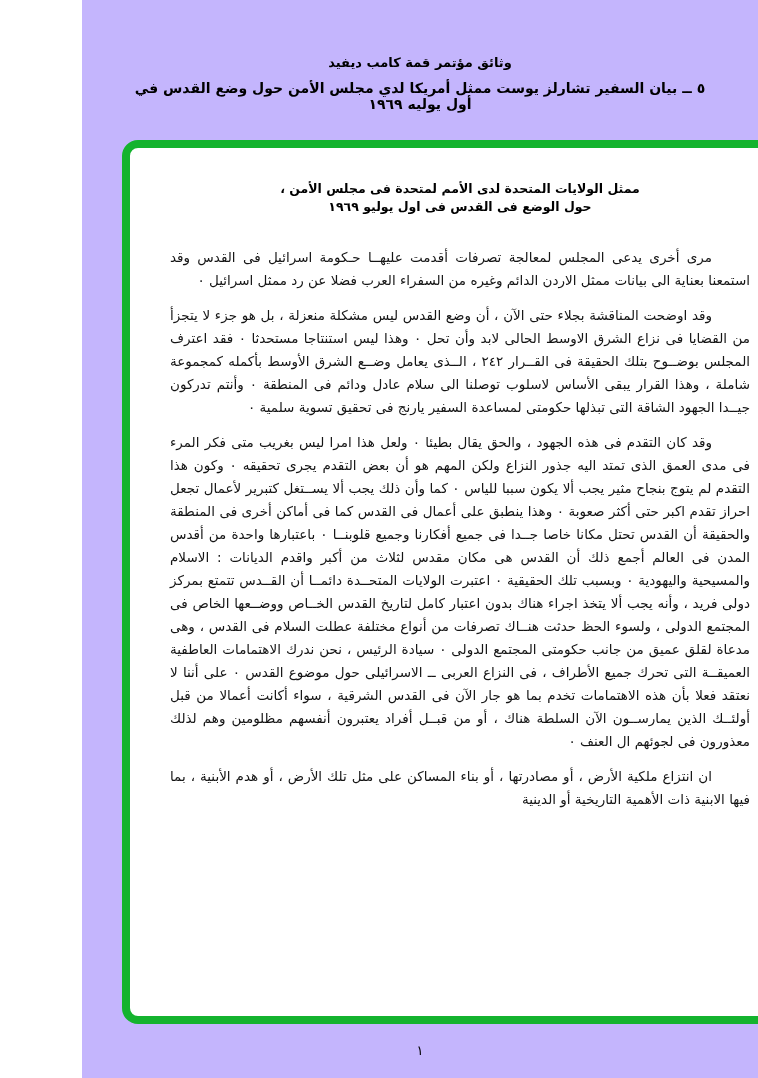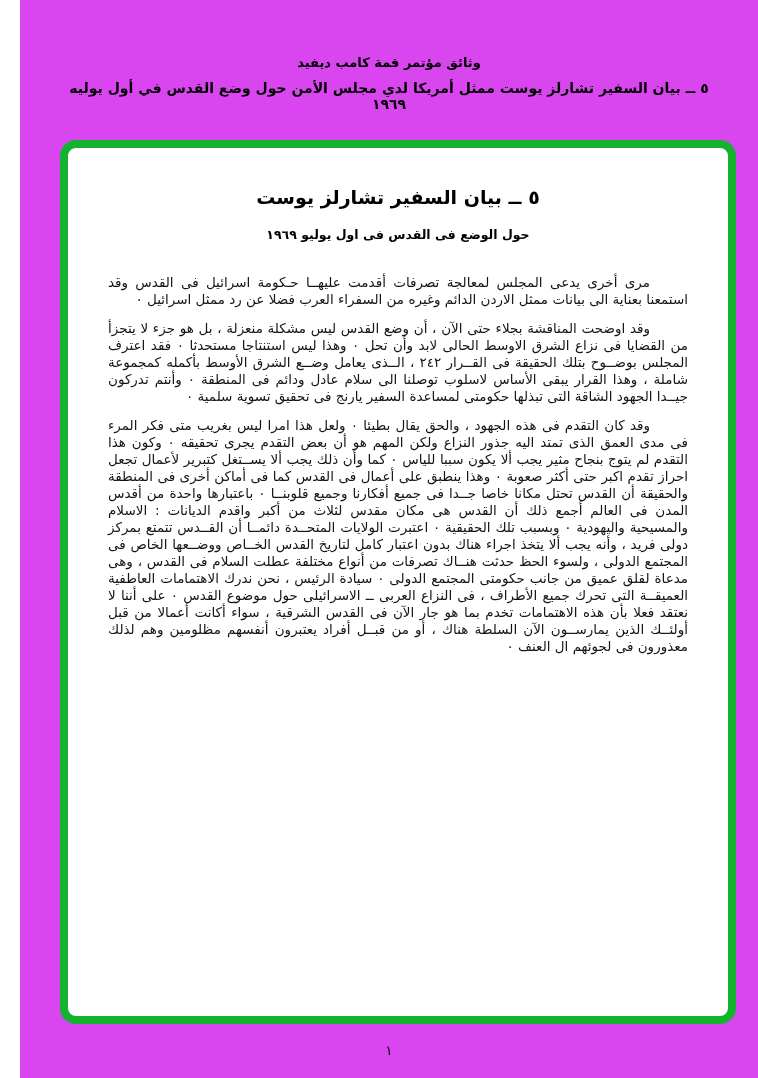--- a/index.html
+++ b/index.html
@@ -2,23 +2,23 @@
 <html lang="ar" dir="rtl"><head>
 <meta charset="utf-8">
 <style>
   html, body {
     margin: 0;
     padding: 0;
     background: #ffffff;
   }
   .page {
     position: relative;
-    width: 738px;
+    width: 676px;
     height: 1078px;
-    background: #d946ef;
+    background: #c4b5fd;
     font-family: "DejaVu Sans", sans-serif;
     color: #000000;
     overflow: hidden;
     direction: rtl;
   }
   .header {
     position: absolute;
     top: 55px;
     left: 0;
     right: 0;
@@ -76,21 +76,21 @@
     font-size: 13.5px;
     font-weight: bold;
     line-height: 1.6;
     text-align: justify;
     text-indent: 38px;
     margin: 0 0 11px 0;
   }
   .body-text p {
     font-size: 13.5px;
     font-weight: normal;
-    line-height: 17px;
+    line-height: 23px;
     text-align: justify;
     text-indent: 38px;
     margin: 0 0 12px 0;
     color: #141414;
   }
   .page-number {
     position: absolute;
     bottom: 20px;
     left: 0;
     right: 0;
@@ -103,26 +103,27 @@
 <body>
 
 <div class="page">
 
   <div class="header">
     <div class="series-title">وثائق مؤتمر قمة كامب ديفيد</div>
     <div class="item-title">٥ ــ بيان السفير تشارلز يوست ممثل أمريكا لدي مجلس الأمن حول وضع القدس في أول يوليه ١٩٦٩</div>
   </div>
 
   <div class="frame">
-    <div class="doc-title">٥ ــ بيان السفير تشارلز يوست</div>
+    <div class="doc-subtitle">ممثل الولايات المتحدة لدى الأمم لمتحدة فى مجلس الأمن ،</div>
     <div class="doc-subtitle last">حول الوضع فى القدس فى اول يوليو ١٩٦٩</div>
 
 
     <div class="body-text">
       <p>مرى أخرى يدعى المجلس لمعالجة تصرفات أقدمت عليهــا حـكومة اسرائيل فى القدس وقد استمعنا بعناية الى بيانات ممثل الاردن الدائم وغيره من السفراء العرب فضلا عن رد ممثل اسرائيل ٠</p>
       <p>وقد اوضحت المناقشة بجلاء حتى الآن ، أن وضع القدس ليس مشكلة منعزلة ، بل هو جزء لا يتجزأ من القضايا فى نزاع الشرق الاوسط الحالى لابد وأن تحل ٠ وهذا ليس استنتاجا مستحدثا ٠ فقد اعترف المجلس بوضــوح بتلك الحقيقة فى القــرار ٢٤٢ ، الــذى يعامل وضــع الشرق الأوسط بأكمله كمجموعة شاملة ، وهذا القرار يبقى الأساس لاسلوب توصلنا الى سلام عادل ودائم فى المنطقة ٠ وأنتم تدركون جيــدا الجهود الشاقة التى تبذلها حكومتى لمساعدة السفير يارنج فى تحقيق تسوية سلمية ٠</p>
       <p>وقد كان التقدم فى هذه الجهود ، والحق يقال بطيئا ٠ ولعل هذا امرا ليس بغريب متى فكر المرء فى مدى العمق الذى تمتد اليه جذور النزاع ولكن المهم هو أن بعض التقدم يجرى تحقيقه ٠ وكون هذا التقدم لم يتوج بنجاح مثير يجب ألا يكون سببا للياس ٠ كما وأن ذلك يجب ألا يســتغل كتبرير لأعمال تجعل احراز تقدم اكبر حتى أكثر صعوبة ٠ وهذا ينطبق على أعمال فى القدس كما فى أماكن أخرى فى المنطقة والحقيقة أن القدس تحتل مكانا خاصا جــدا فى جميع أفكارنا وجميع قلوبنــا ٠ باعتبارها واحدة من أقدس المدن فى العالم أجمع ذلك أن القدس هى مكان مقدس لثلاث من أكبر واقدم الديانات : الاسلام والمسيحية واليهودية ٠ وبسبب تلك الحقيقية ٠ اعتبرت الولايات المتحــدة دائمــا أن القــدس تتمتع بمركز دولى فريد ، وأنه يجب ألا يتخذ اجراء هناك بدون اعتبار كامل لتاريخ القدس الخــاص ووضــعها الخاص فى المجتمع الدولى ، ولسوء الحظ حدثت هنــاك تصرفات من أنواع مختلفة عطلت السلام فى القدس ، وهى مدعاة لقلق عميق من جانب حكومتى المجتمع الدولى ٠ سيادة الرئيس ، نحن ندرك الاهتمامات العاطفية العميقــة التى تحرك جميع الأطراف ، فى النزاع العربى ــ الاسرائيلى حول موضوع القدس ٠ على أننا لا نعتقد فعلا بأن هذه الاهتمامات تخدم بما هو جار الآن فى القدس الشرقية ، سواء أكانت أعمالا من قبل أولئــك الذين يمارســون الآن السلطة هناك ، أو من قبــل أفراد يعتبرون أنفسهم مظلومين وهم لذلك معذورون فى لجوئهم ال العنف ٠</p>
+      <p>ان انتزاع ملكية الأرض ، أو مصادرتها ، أو بناء المساكن على مثل تلك الأرض ، أو هدم الأبنية ، بما فيها الابنية ذات الأهمية التاريخية أو الدينية</p>
     </div>
   </div>
 
   <div class="page-number">١</div>
 
 </div>
 
 </body></html>

